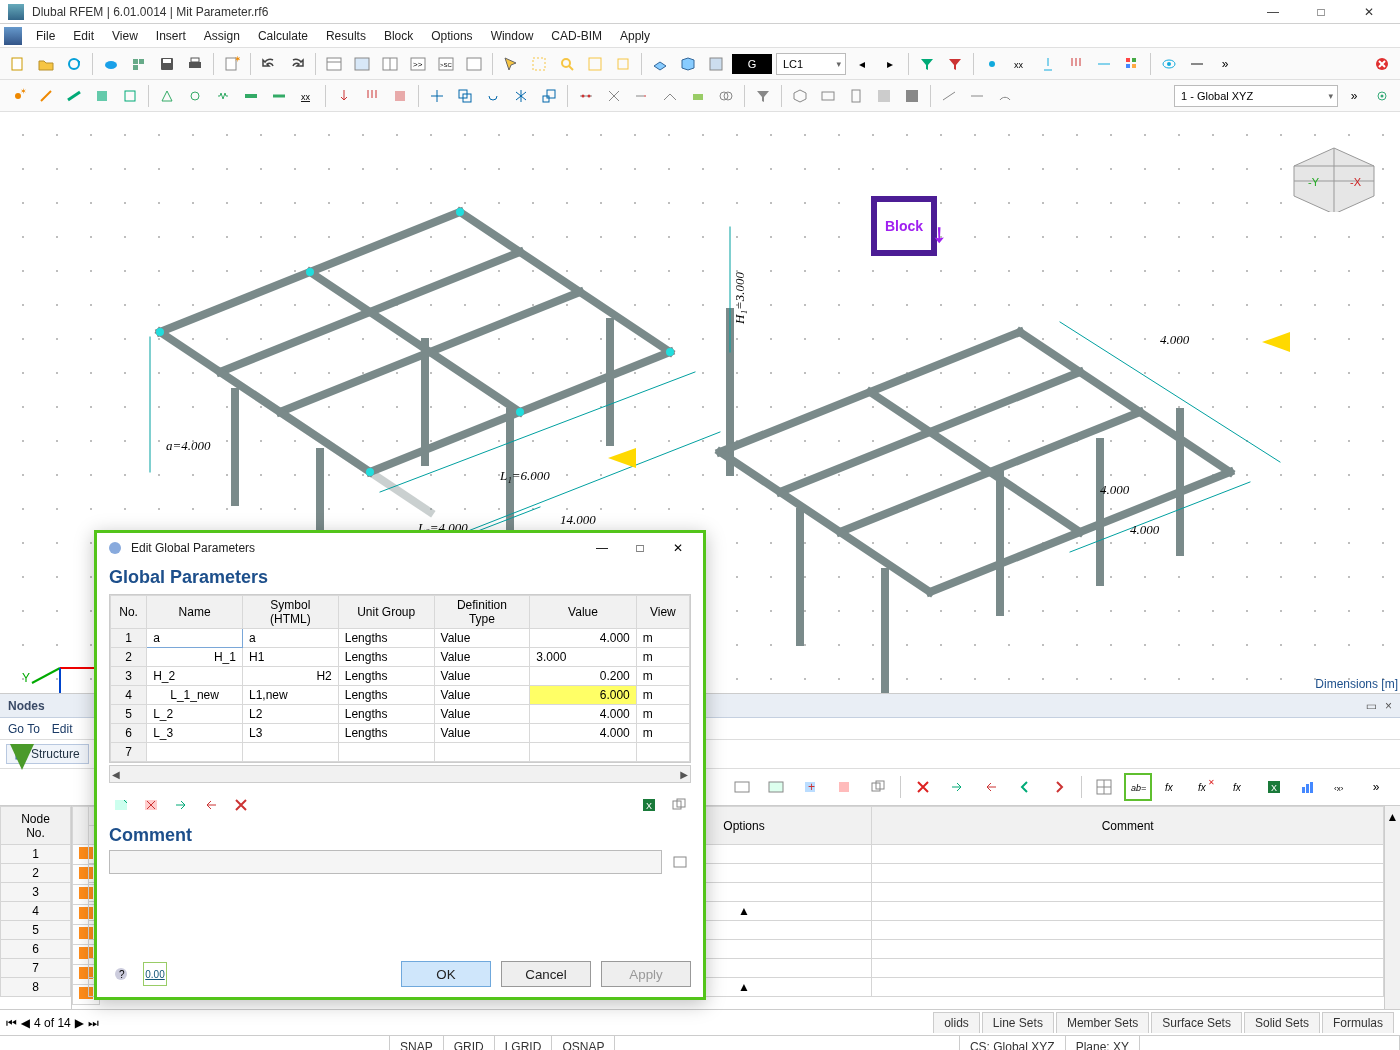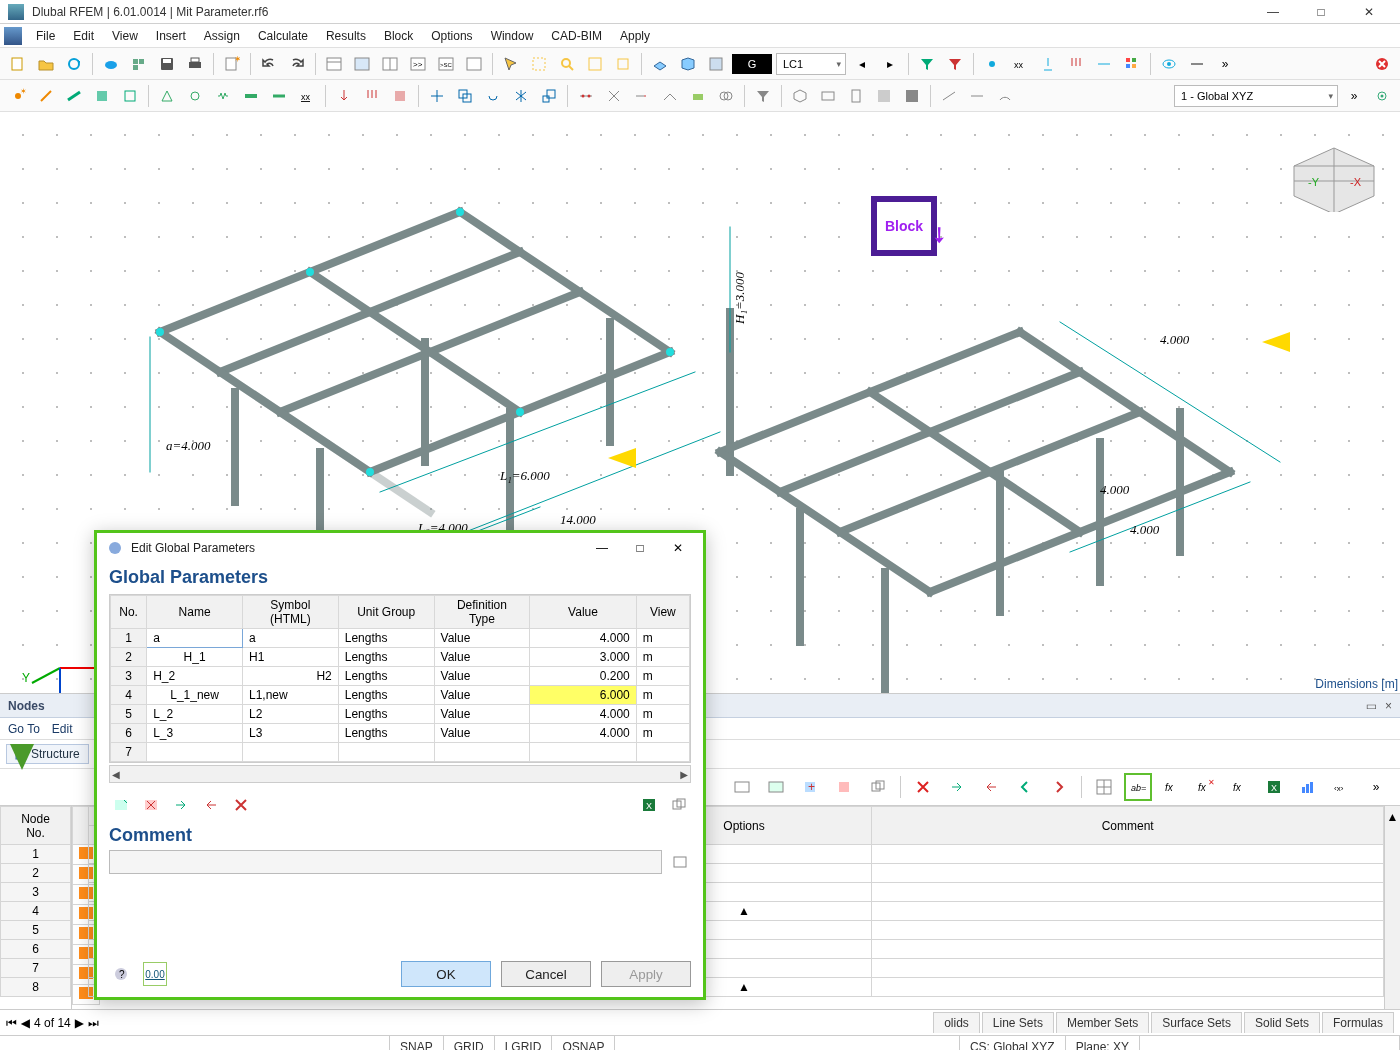--- a/index.html
+++ b/index.html
@@ -967,25 +967,25 @@
         <td class="num">1</td>
         <td class="edit-cell" style="text-align:left">a</td>
         <td style="text-align:left">a</td>
         <td style="text-align:left">Lengths</td>
         <td style="text-align:left">Value</td>
         <td style="text-align:right">4.000</td>
         <td style="text-align:left">m</td>
       </tr>
       <tr>
             <td class="num">2</td>
-            <td style="text-align:center">H_1</td>
+            <td style="text-align:right">H_1</td>
             <td style="text-align:left">H1</td>
             <td style="text-align:left">Lengths</td>
             <td style="text-align:left">Value</td>
-            <td style="text-align:right">3.000</td>
+            <td style="text-align:left">3.000</td>
             <td style="text-align:left">m</td>
           </tr>
       <tr>
             <td class="num">3</td>
             <td style="text-align:left">H_2</td>
             <td style="text-align:right">H2</td>
             <td style="text-align:left">Lengths</td>
             <td style="text-align:left">Value</td>
             <td style="text-align:right">0.200</td>
             <td style="text-align:left">m</td>

